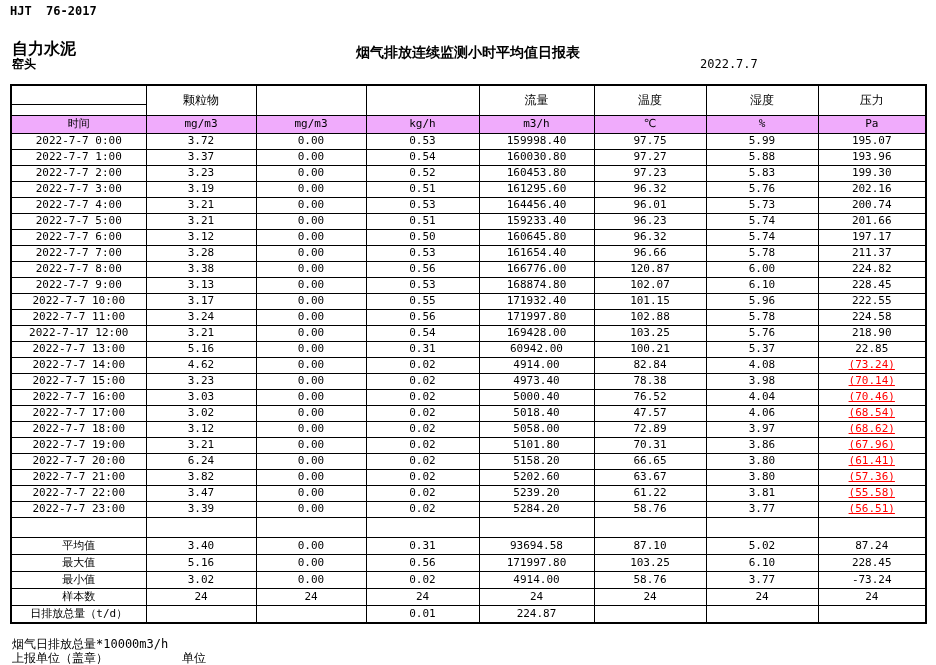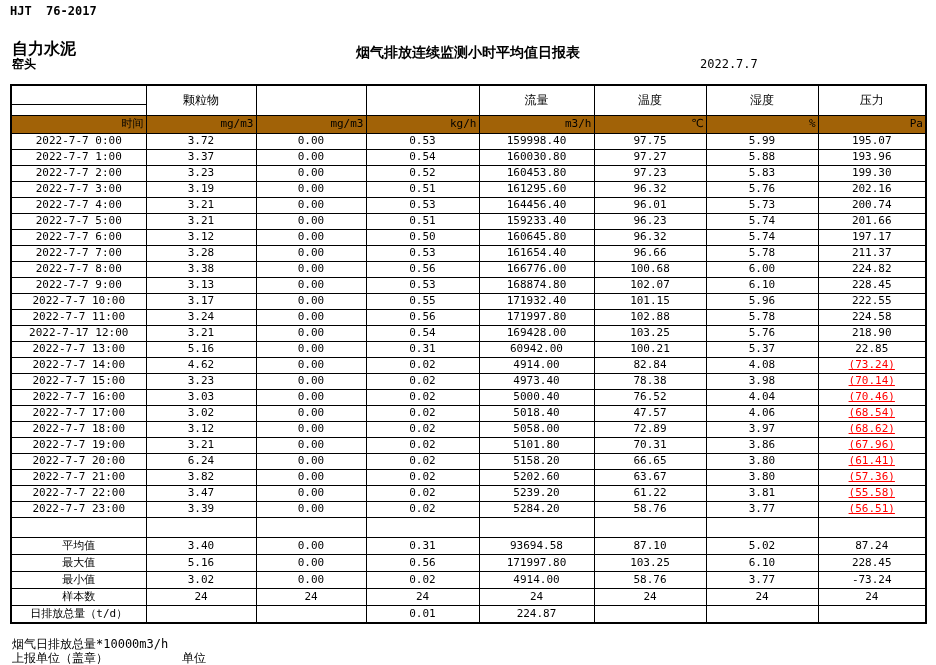--- a/index.html
+++ b/index.html
@@ -17,21 +17,21 @@
   table.report{
     position:absolute;left:10px;top:84px;border-collapse:collapse;table-layout:fixed;
     border:2px solid #000;
   }
   table.report td{
     border:1px solid #000;text-align:center;font-size:11px;line-height:1.15;
     padding:0 2px;white-space:nowrap;overflow:hidden;
   }
   tr.hrow1 td{height:18px;font-size:12px;}
   tr.hrow2 td{height:10px;}
-  tr.units td{height:17px;background:#a16207;text-align:right;}
+  tr.units td{height:17px;background:#f0abfc;}
   tr.drow td{height:15px;}
   tr.spacer td{height:19px;}
   tr.srow td{height:16px;}
   td.neg{color:#ff0000;text-decoration:underline;}
   td.right{text-align:right;padding-right:4px;}
 
   .fnote1{left:12px;top:636px;font-size:12px;}
   .fnote2{left:12px;top:650px;font-size:12px;}
   .fnote3{left:182px;top:650px;font-size:12px;}
 </style>
@@ -158,21 +158,21 @@
         <td>96.66</td>
         <td>5.78</td>
         <td>211.37</td>
       </tr>
       <tr class="drow">
         <td>2022-7-7 8:00</td>
         <td>3.38</td>
         <td>0.00</td>
         <td>0.56</td>
         <td>166776.00</td>
-        <td>100.68</td>
+        <td>120.87</td>
         <td>6.00</td>
         <td>224.82</td>
       </tr>
       <tr class="drow">
         <td>2022-7-7 9:00</td>
         <td>3.13</td>
         <td>0.00</td>
         <td>0.53</td>
         <td>168874.80</td>
         <td>102.07</td>

